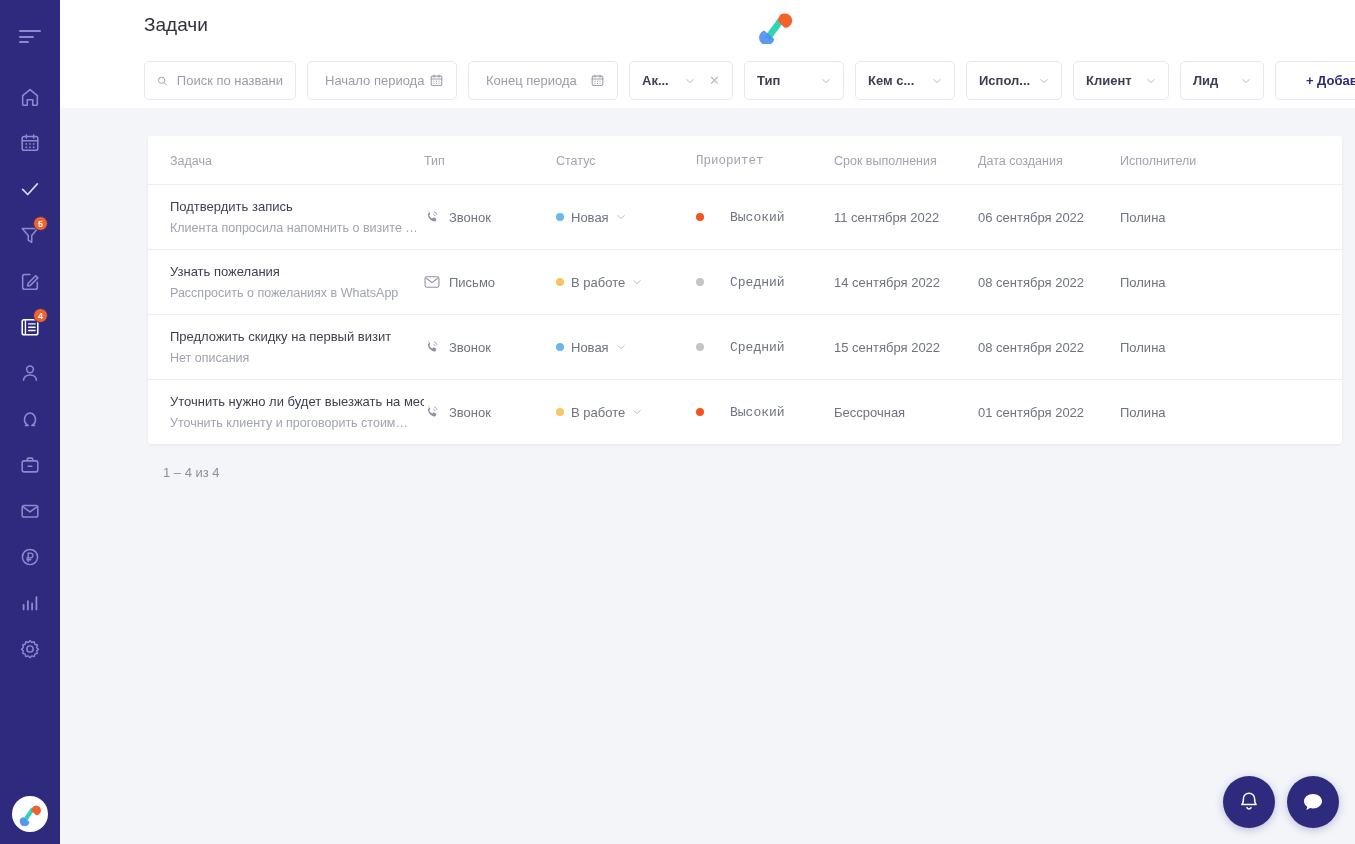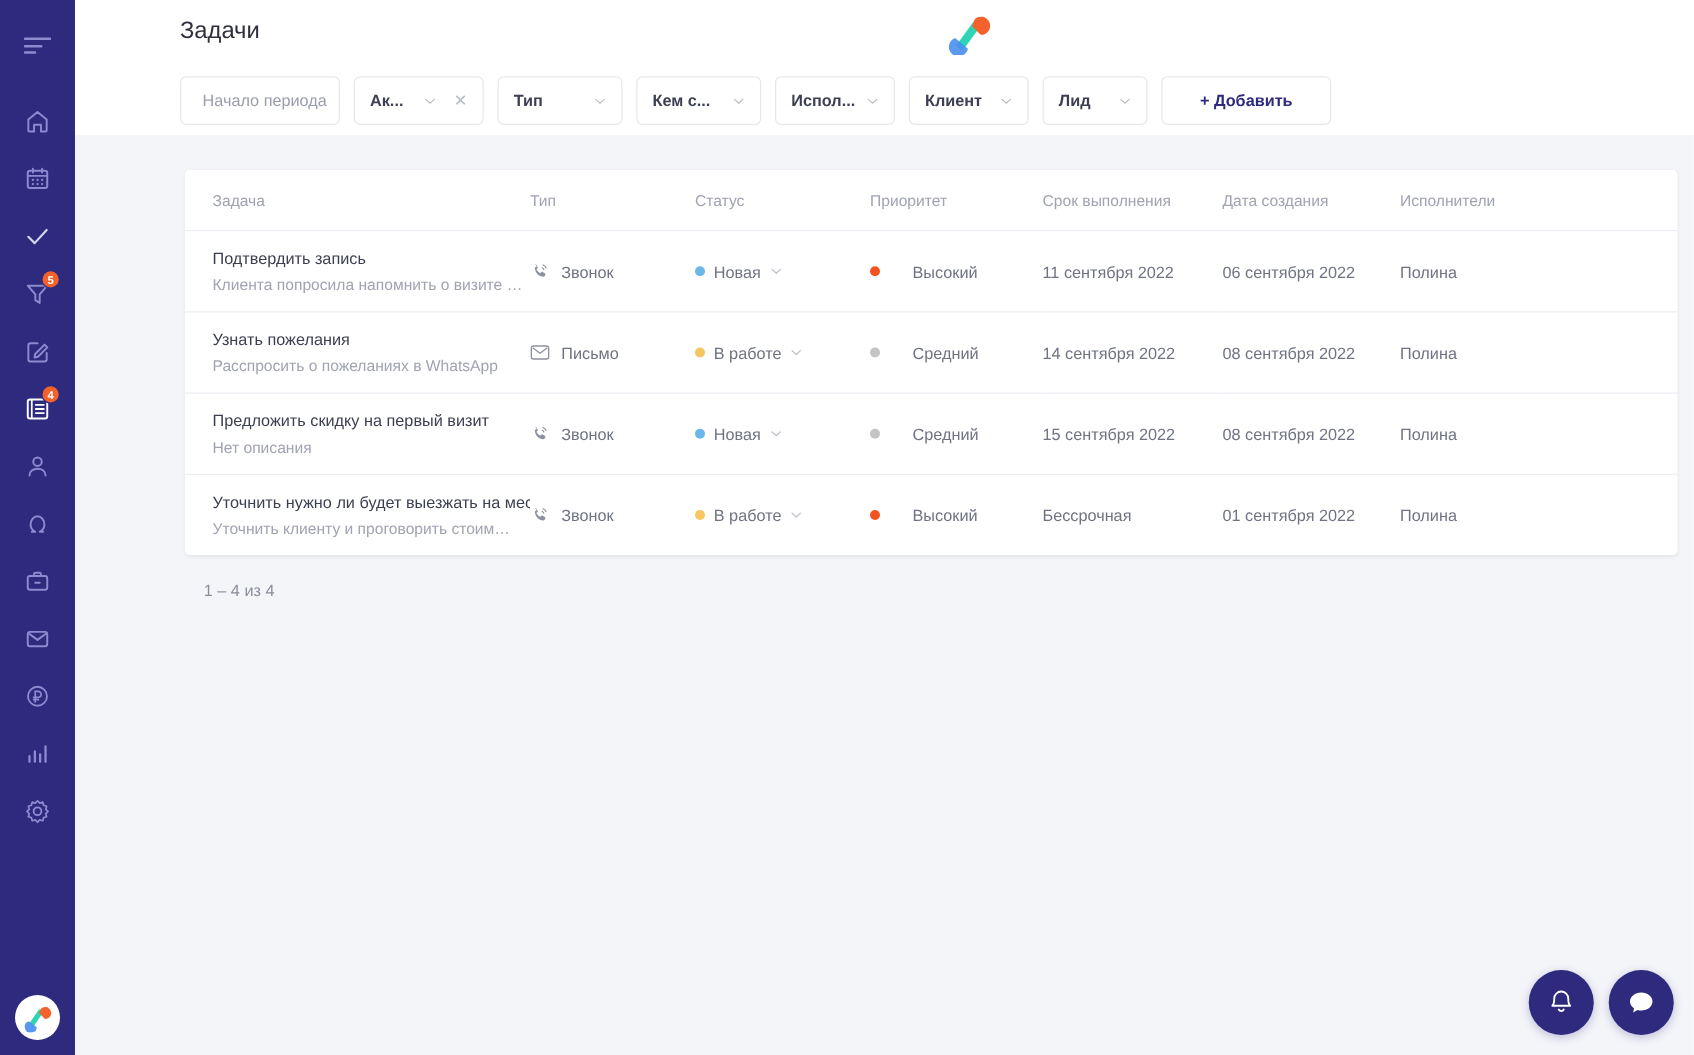--- a/index.html
+++ b/index.html
@@ -74,21 +74,21 @@
     border-radius: 5px;
     background: #fff;
     display: flex; align-items: center;
     padding: 0 12px;
     font-size: 13px;
     color: #9a9dab;
     cursor: pointer;
     white-space: nowrap;
   }
   .fbox.search { width: 152px; gap: 9px; }
-  .fbox.date { width: 128px; justify-content: space-between; padding-left: 17px; }
+  .fbox.date { width: 150px; justify-content: space-between; padding-left: 17px; }
   .fbox.sel {
     color: #3c3f51; font-weight: 700;
     justify-content: space-between; gap: 8px;
   }
   .w-ak { width: 104px; }
   .w-tip { width: 100px; }
   .w-kem { width: 100px; }
   .w-isp { width: 96px; }
   .w-kli { width: 96px; }
   .w-lid { width: 84px; }
@@ -125,21 +125,21 @@
     padding: 14px 0;
     border-bottom: 1px solid #eceef3;
     font-size: 13px; color: #6f7382;
     vertical-align: middle;
     background: #fff;
   }
   tbody tr:last-child td { border-bottom: none; }
   .c1 { width: 276px; padding-left: 22px !important; }
   .c2 { width: 132px; }
   .c3 { width: 140px; }
-  .c4 { width: 138px; }
+  .c4 { width: 138px; font-family: Liberation Mono, monospace; }
   .c5 { width: 144px; }
   .c6 { width: 142px; }
   .c7 { width: auto; }
 
   .task-title {
     font-size: 13px; color: #3c3f51; margin-bottom: 7px;
     white-space: nowrap; overflow: hidden;
   }
   .task-desc {
     font-size: 12.5px; color: #a0a3b1;
@@ -298,35 +298,55 @@
       <div class="top-logo">
         <svg width="42" height="34" viewBox="0 0 48 40">
           <path d="M11 31 L27 9 L33 14 L17 36 Z" fill="#2fd4b5"></path>
           <path d="M10 24 A9 9 0 1 0 22 34 Z" fill="#4a8ef0" opacity=".9"></path>
           <path d="M28 7 A8.5 8.5 0 1 1 34 21 L26 13 Z" fill="#f4622b"></path>
         </svg>
       </div>
 
       <div class="filters">
 
+        <div class="fbox search">
+          <svg class="sicon" width="14" height="14" viewBox="0 0 20 20" fill="none">
+            <circle cx="8.6" cy="8.6" r="5.8" stroke="#9a9dab" stroke-width="1.7"></circle>
+            <path d="M13 13l4.4 4.4" stroke="#9a9dab" stroke-width="1.7" stroke-linecap="round"></path>
+          </svg>
+          <span>Поиск по названи</span>
+        </div>
 
         <div class="fbox date">
           <span>Начало периода</span>
           <svg width="15" height="15" viewBox="0 0 24 24" fill="none">
             <rect x="3.5" y="5" width="17" height="15" rx="2" stroke="#9a9dab" stroke-width="1.7"></rect>
             <path d="M3.5 9.5h17M8 3.2v3.4M16 3.2v3.4" stroke="#9a9dab" stroke-width="1.7" stroke-linecap="round"></path>
             <circle cx="8" cy="13" r=".9" fill="#9a9dab"></circle>
               <circle cx="12" cy="13" r=".9" fill="#9a9dab"></circle>
             <circle cx="16" cy="13" r=".9" fill="#9a9dab"></circle>
               <circle cx="8" cy="16.6" r=".9" fill="#9a9dab"></circle>
             <circle cx="12" cy="16.6" r=".9" fill="#9a9dab"></circle>
               <circle cx="16" cy="16.6" r=".9" fill="#9a9dab"></circle>
           </svg>
         </div>
 
+        <div class="fbox date">
+          <span>Конец периода</span>
+          <svg width="15" height="15" viewBox="0 0 24 24" fill="none">
+            <rect x="3.5" y="5" width="17" height="15" rx="2" stroke="#9a9dab" stroke-width="1.7"></rect>
+            <path d="M3.5 9.5h17M8 3.2v3.4M16 3.2v3.4" stroke="#9a9dab" stroke-width="1.7" stroke-linecap="round"></path>
+            <circle cx="8" cy="13" r=".9" fill="#9a9dab"></circle>
+              <circle cx="12" cy="13" r=".9" fill="#9a9dab"></circle>
+            <circle cx="16" cy="13" r=".9" fill="#9a9dab"></circle>
+              <circle cx="8" cy="16.6" r=".9" fill="#9a9dab"></circle>
+            <circle cx="12" cy="16.6" r=".9" fill="#9a9dab"></circle>
+              <circle cx="16" cy="16.6" r=".9" fill="#9a9dab"></circle>
+          </svg>
+        </div>
 
         <div class="fbox sel w-ak">
           <span>Ак...</span>
           <svg class="chev" viewBox="0 0 12 8" fill="none">
             <path d="M1.5 2l4.5 4 4.5-4" stroke="#b9bcc7" stroke-width="1.3" stroke-linecap="round"></path>
           </svg>
           <span class="xmark">✕</span>
         </div>
 
         <div class="fbox sel w-tip">

